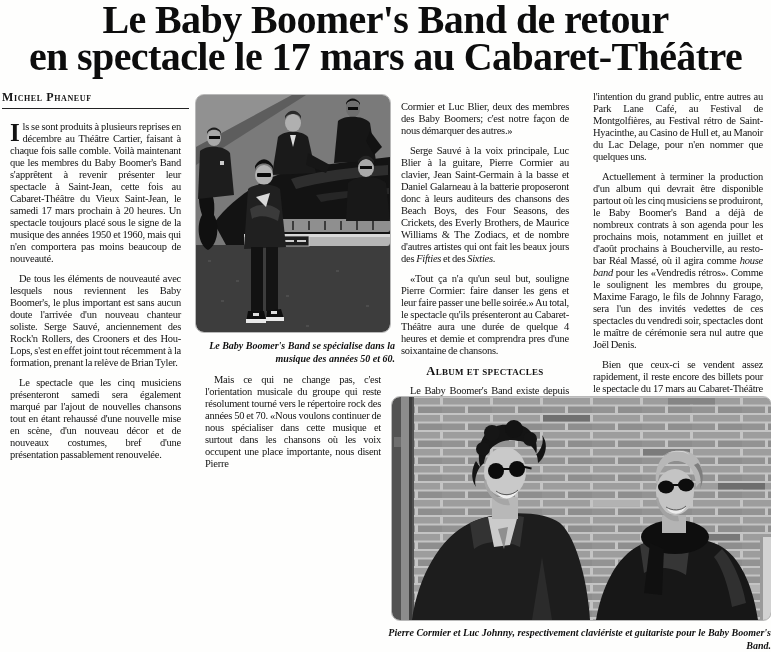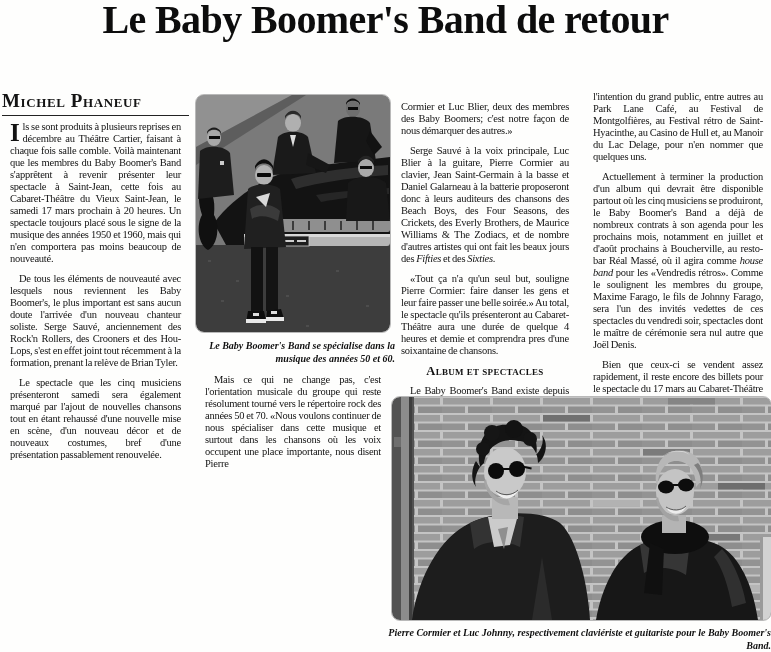--- a/index.html
+++ b/index.html
@@ -8,21 +8,21 @@
     background:#fefefd; color:#141414;
     font-family:"Liberation Serif","DejaVu Serif",serif;
   }
   .headline {
     position:absolute; left:0; top:1px; width:771px; text-align:center;
     font-weight:bold; font-size:40px; line-height:37px; letter-spacing:-0.6px;
     color:#0d0d0d;
   }
   .byline {
     position:absolute; left:2px; top:90px; width:187px;
-    font-size:19px; font-weight:bold; font-variant:small-caps;
+    font-size:12px; font-weight:bold; font-variant:small-caps;
     letter-spacing:0.6px; border-bottom:1.5px solid #222; padding-bottom:3px;
   }
   .bodycol {
     position:absolute; font-size:10.5px; line-height:12px;
     text-align:justify; letter-spacing:-0.25px; word-spacing:-0.5px;
     color:#131313;
   }
   .col1 { left:2px;   top:113px; width:187px; }
   .col2 { left:197px; top:366px; width:192px; }
   .col3 { left:393px; top:93px;  width:184px; }
@@ -54,20 +54,21 @@
   .caption1 { left:189px; top:339px; width:206px; }
   .caption2 { left:388px; top:626px; width:383px; }
 </style>
 </head>
 <body>
 
 <div class="page">
 
   <div class="headline">
     <div>Le Baby Boomer's Band de retour</div>
+    <div>en spectacle le 17 mars au Cabaret-Théâtre</div>
   </div>
 
   <div class="byline">Michel Phaneuf</div>
 
   <div class="bodycol col1">
     <p><span class="dropcap">I</span><span>ls se sont produits à plusieurs reprises en décembre au Théâtre Cartier, faisant à chaque fois salle comble. Voilà maintenant que les membres du Baby Boomer's Band s'apprêtent à revenir présenter leur spectacle à Saint-Jean, cette fois au Cabaret-Théâtre du Vieux Saint-Jean, le samedi 17 mars prochain à 20 heures. Un spectacle toujours placé sous le signe de la musique des années 1950 et 1960, mais qui n'en comportera pas moins beaucoup de nouveauté.</span></p>
     <p class="indent">De tous les éléments de nouveauté avec lesquels nous reviennent les Baby Boomer's, le plus important est sans aucun doute l'arrivée d'un nouveau chanteur soliste. Serge Sauvé, anciennement des Rock'n Rollers, des Crooners et des Hou-Lops, s'est en effet joint tout récemment à la formation, prenant la relève de Brian Tyler.</p>
     <p class="indent">Le spectacle que les cinq musiciens présenteront samedi sera également marqué par l'ajout de nouvelles chansons tout en étant rehaussé d'une nouvelle mise en scène, d'un nouveau décor et de nouveaux costumes, bref d'une présentation passablement renouvelée.</p>
   </div>
 

